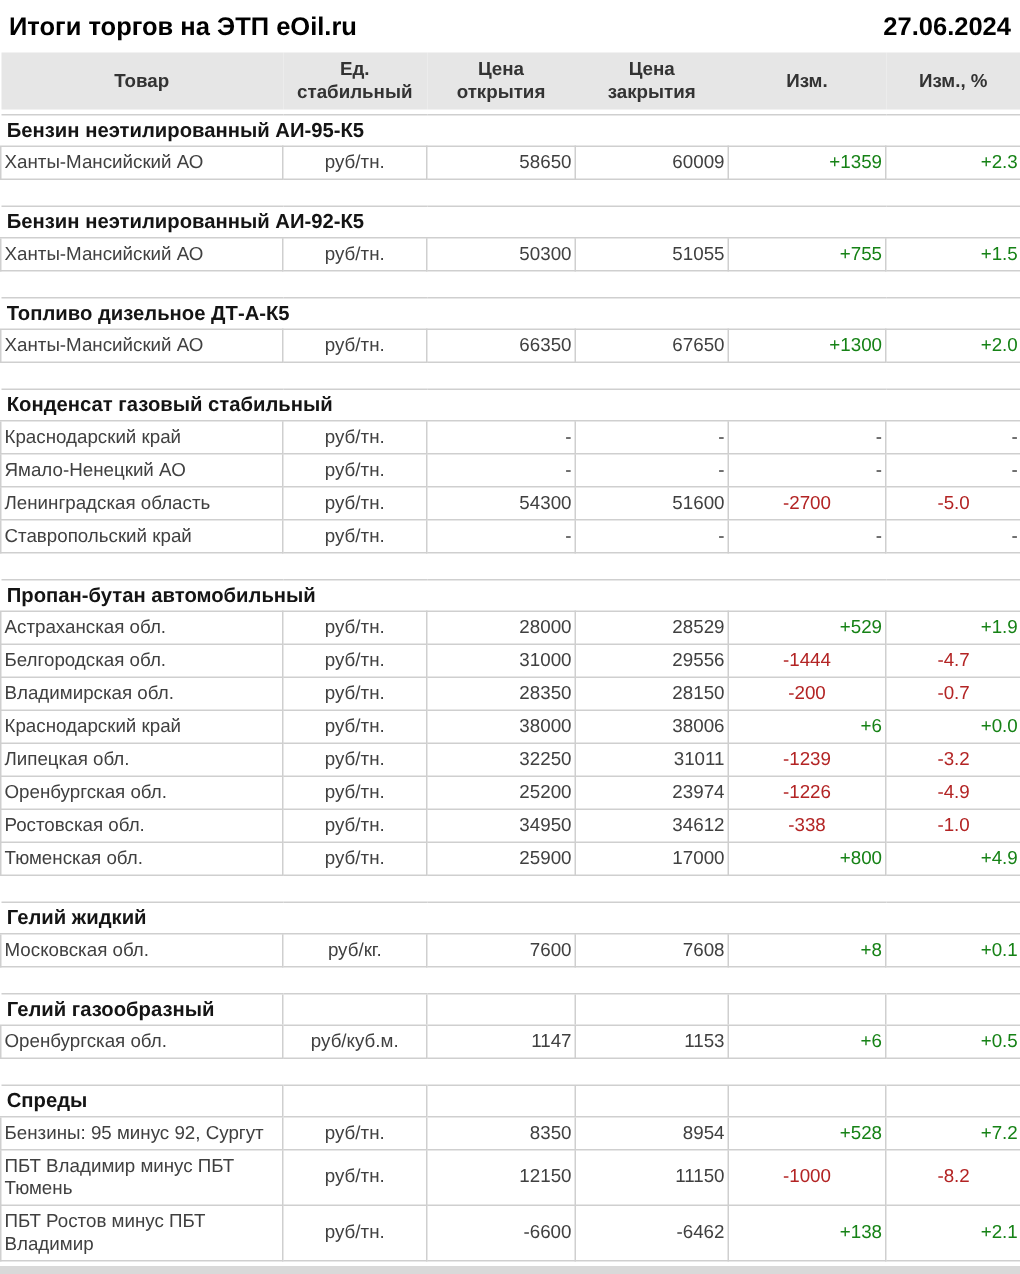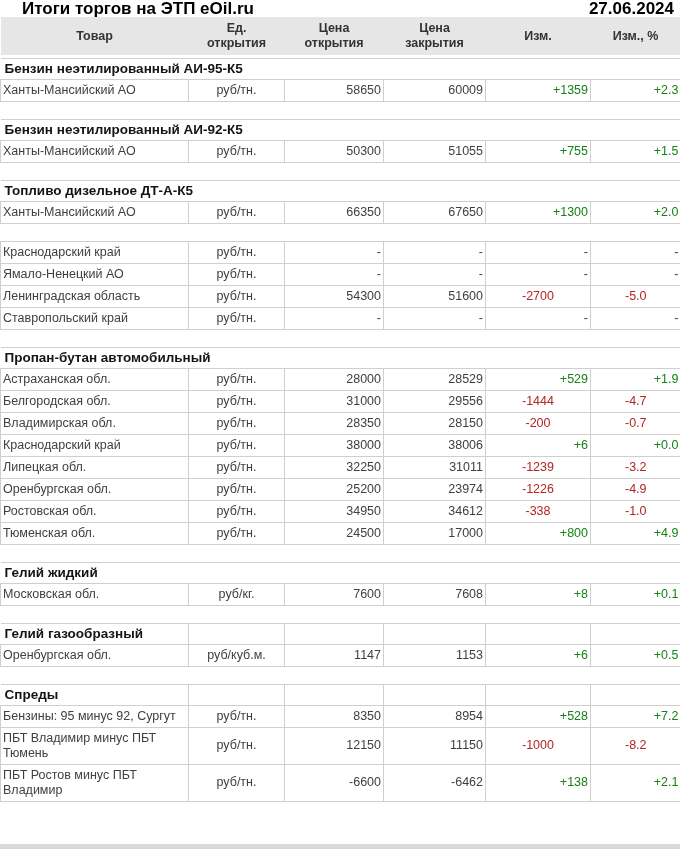--- a/index.html
+++ b/index.html
@@ -8,21 +8,21 @@
   }
   *{box-sizing:border-box;}
   html,body{margin:0;padding:0;}
   body{
     width:680px;height:849px;overflow:hidden;background:#fff;
     font-family:"Liberation Sans",sans-serif;color:var(--text);
   }
   .page{position:relative;width:680px;height:849px;}
   .titlebar{
     display:flex;justify-content:space-between;align-items:center;
-    padding:4px 6px 3px 22px;height:17px;
+    padding:4px 6px 3px 6px;height:35px;
   }
   .titlebar .title,.titlebar .date{
     font-size:17px;font-weight:bold;color:#000;white-space:nowrap;
   }
   table{border-collapse:collapse;width:680px;table-layout:fixed;}
   col.c1{width:188px;}col.c2{width:96px;}col.c3{width:99px;}
   col.c4{width:102px;}col.c5{width:105px;}col.c6{width:90px;}
   thead th{
     background:var(--header-bg);border:none;height:38px;
     font-size:12.5px;font-weight:bold;color:#333;text-align:center;
@@ -68,21 +68,21 @@
         <col class="c2">
         <col class="c3">
       <col class="c4">
         <col class="c5">
         <col class="c6">
     </colgroup>
     <thead>
       <tr>
         <th>Товар</th>
         <th>Ед.
-открытия</th>
+стабильный</th>
         <th>Цена
 открытия</th>
         <th>Цена
 закрытия</th>
         <th>Изм.</th>
         <th>Изм., %</th>
       </tr>
     </thead>
     <tbody>
         <tr class="row-spacer first">
@@ -123,20 +123,23 @@
           <td class="al">Ханты-Мансийский АО</td>
           <td class="ac">руб/тн.</td>
           <td class="ar">66350</td>
           <td class="ar">67650</td>
           <td class="ar pos">+1300</td>
           <td class="ar-edge pos">+2.0</td>
         </tr>
         <tr class="row-spacer">
           <td colspan="6"></td>
         </tr>
+        <tr class="row-section">
+          <td class="" colspan="6">Конденсат газовый стабильный</td>
+        </tr>
         <tr class="row-data">
           <td class="al">Краснодарский край</td>
           <td class="ac">руб/тн.</td>
           <td class="ar">-</td>
           <td class="ar">-</td>
           <td class="ar">-</td>
           <td class="ar-edge">-</td>
         </tr>
         <tr class="row-data">
           <td class="al">Ямало-Ненецкий АО</td>
@@ -220,21 +223,21 @@
           <td class="al">Ростовская обл.</td>
           <td class="ac">руб/тн.</td>
           <td class="ar">34950</td>
           <td class="ar">34612</td>
           <td class="ar neg">-338</td>
           <td class="ar-edge neg">-1.0</td>
         </tr>
         <tr class="row-data">
           <td class="al">Тюменская обл.</td>
           <td class="ac">руб/тн.</td>
-          <td class="ar">24500</td>
+          <td class="ar">25900</td>
           <td class="ar">17000</td>
           <td class="ar pos">+800</td>
           <td class="ar-edge pos">+4.9</td>
         </tr>
         <tr class="row-spacer">
           <td colspan="6"></td>
         </tr>
         <tr class="row-section">
           <td class="" colspan="6">Гелий жидкий</td>
         </tr>

